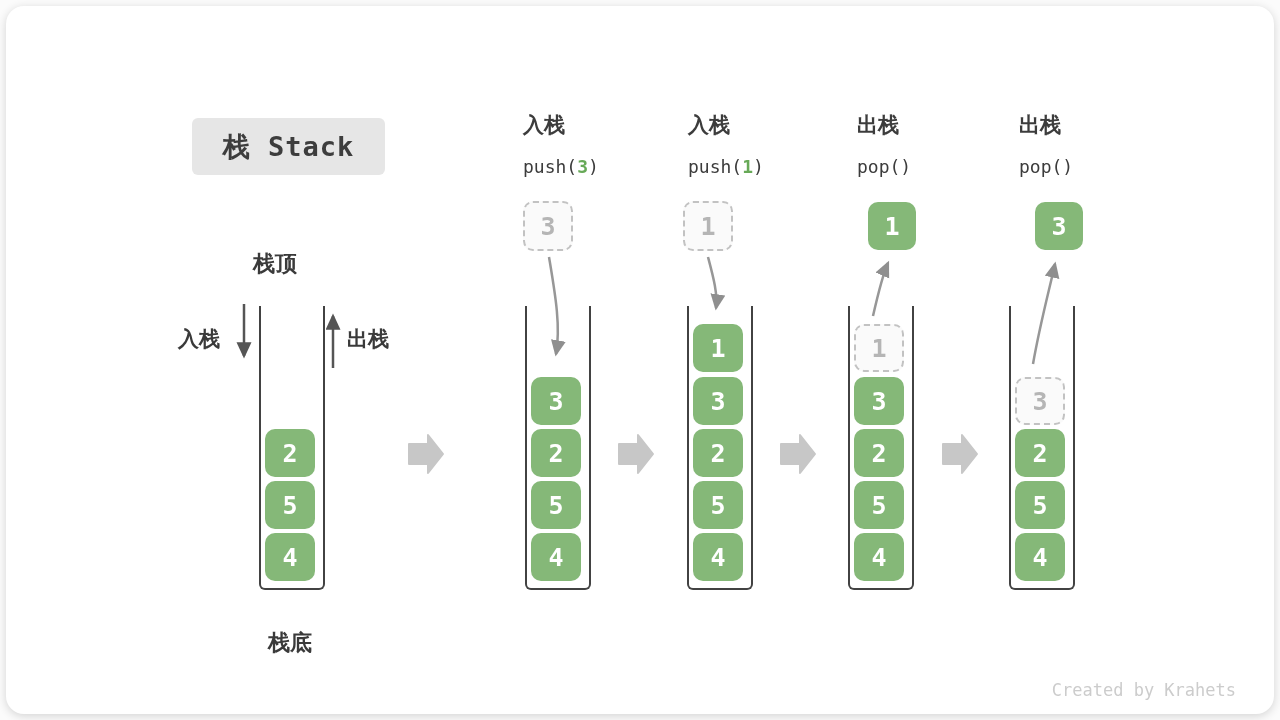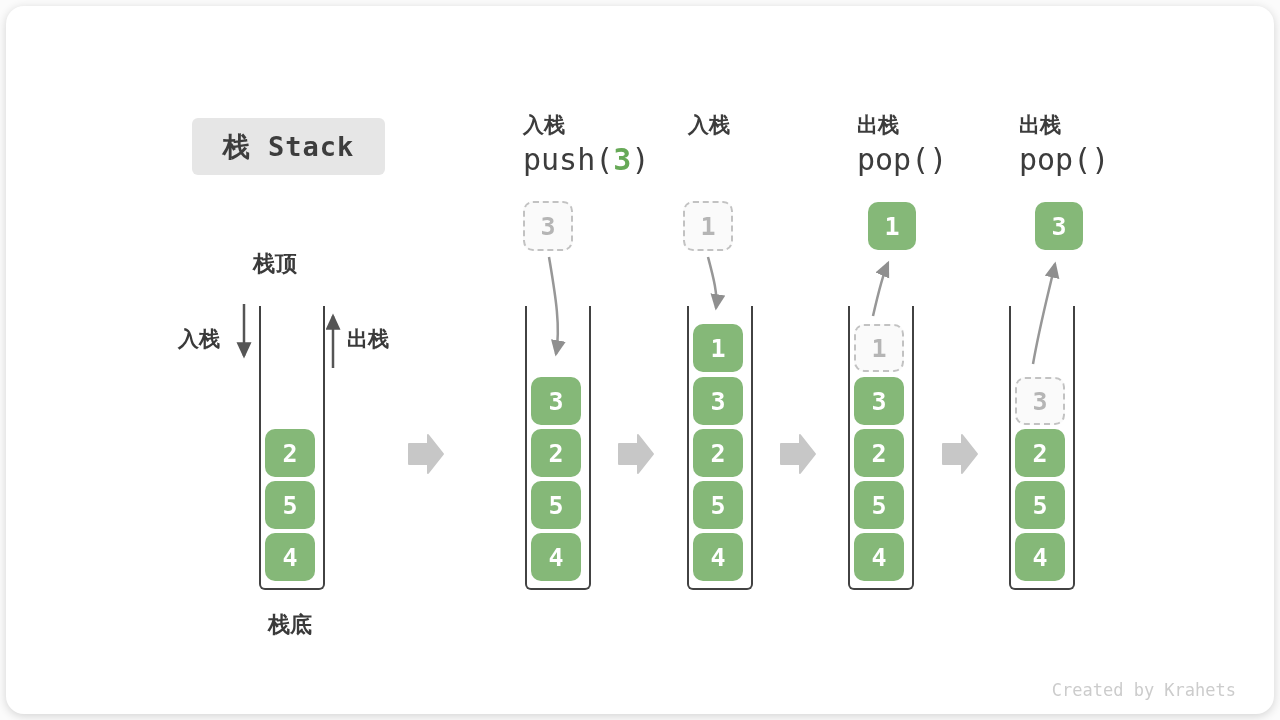--- a/index.html
+++ b/index.html
@@ -7,22 +7,22 @@
   .card{position:absolute;left:6px;top:6px;width:1268px;height:708px;background:#ffffff;
     border-radius:18px;box-shadow:0 2px 10px rgba(0,0,0,0.16);}
   .abs{position:absolute;}
   .title-badge{left:186px;top:112px;width:193px;height:57px;background:#e6e6e6;border-radius:6px;
     display:flex;align-items:center;justify-content:center;
     font-family:"DejaVu Sans Mono","Liberation Mono",monospace;font-weight:700;font-size:27px;color:#3d3d3d;letter-spacing:1px;}
   .side-label{font-size:21px;font-weight:700;color:#3a3a3a;}
   .pos-label{width:62px;text-align:center;font-size:22px;font-weight:700;color:#3a3a3a;}
   .op-col{top:104px;width:160px;}
   .op-cn{font-size:21px;font-weight:700;color:#3c3c3c;line-height:30px;}
-  .op-code{margin-top:7px;font-family:"DejaVu Sans Mono","Liberation Mono",monospace;
-    font-size:30px;color:#3c3c3c;line-height:26px;}
+  .op-code{margin-top:14px;font-family:"DejaVu Sans Mono","Liberation Mono",monospace;
+    font-size:18px;color:#3c3c3c;line-height:26px;}
   .op-code .arg{color:#67a957;font-weight:700;}
   .stack{top:300px;width:62px;height:282px;border-left:2px solid #424242;border-right:2px solid #424242;
     border-bottom:2px solid #424242;border-radius:0 0 6px 6px;background:#ffffff;}
   .cell{width:50px;height:48px;border-radius:10px;background:#85b878;
     display:flex;align-items:center;justify-content:center;color:#ffffff;
     font-family:"DejaVu Sans Mono","Liberation Mono",monospace;font-weight:700;font-size:25px;}
   .cell.dashed{background:#fafafa;border:2px dashed #c2c2c2;color:#b5b5b5;width:46px;height:44px;}
   .float-dashed{width:46px;height:46px;border:2px dashed #c2c2c2;border-radius:10px;background:#fafafa;
     display:flex;align-items:center;justify-content:center;color:#b5b5b5;
     font-family:"DejaVu Sans Mono","Liberation Mono",monospace;font-weight:700;font-size:25px;}
@@ -33,31 +33,32 @@
 </head>
 <body>
 
 <div class="card abs">
 
   <div class="abs title-badge">
     <span>栈 Stack</span>
   </div>
 
   <div class="abs pos-label" style="left:238px;top:243px;">栈顶</div>
-  <div class="abs pos-label" style="left:253px;top:604px;">栈底</div>
+  <div class="abs pos-label" style="left:253px;top:622px;">栈底</div>
 
   <div class="abs side-label" style="left:172px;top:319px;">入栈</div>
   <div class="abs side-label" style="left:341px;top:319px;">出栈</div>
 
   <div class="abs op-col" style="left:517px;">
     <div class="op-cn">入栈</div>
     <div class="op-code"><span>push(</span><span class="arg">3</span><span>)</span></div>
   </div>
   <div class="abs op-col" style="left:682px;">
     <div class="op-cn">入栈</div>
+    <div class="op-code"><span>push(</span><span class="arg">1</span><span>)</span></div>
   </div>
   <div class="abs op-col" style="left:851px;">
     <div class="op-cn">出栈</div>
     <div class="op-code"><span>pop(</span><span class="arg"></span><span>)</span></div>
   </div>
   <div class="abs op-col" style="left:1013px;">
     <div class="op-cn">出栈</div>
     <div class="op-code"><span>pop(</span><span class="arg"></span><span>)</span></div>
   </div>
 

